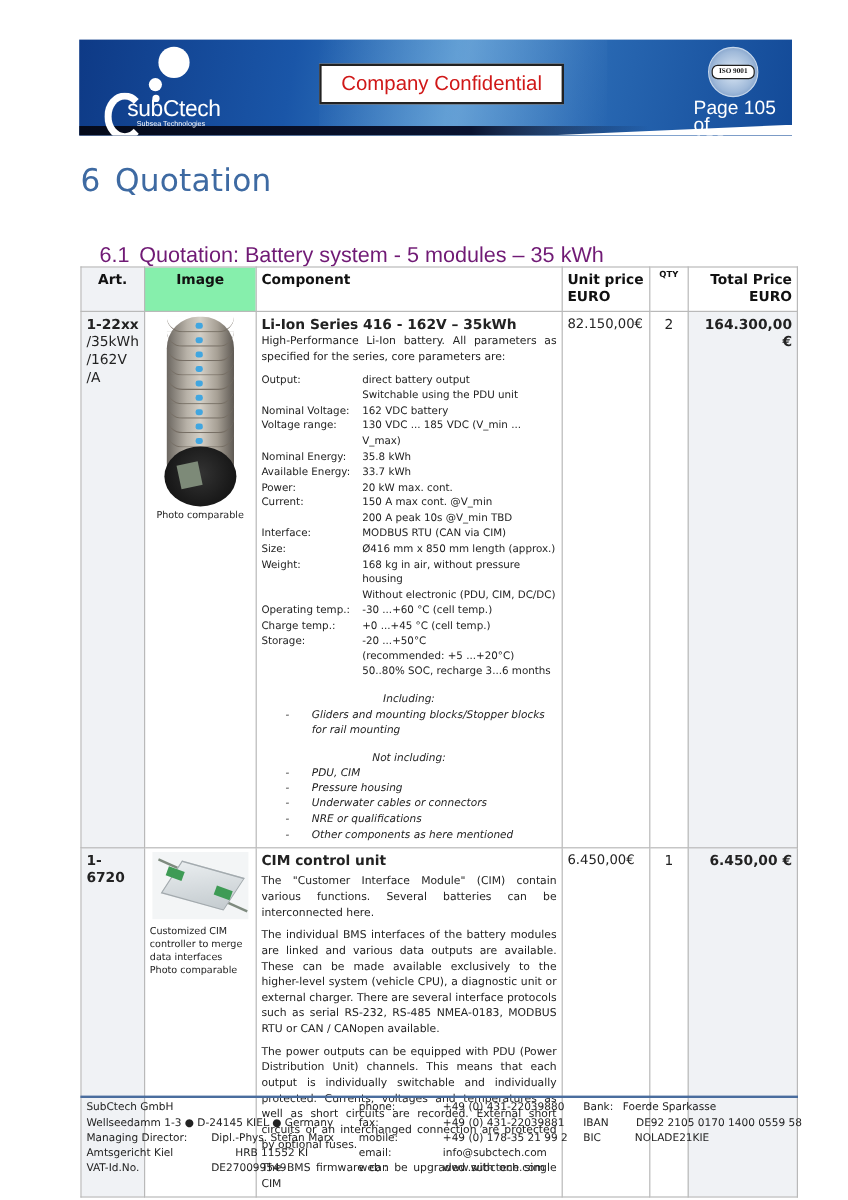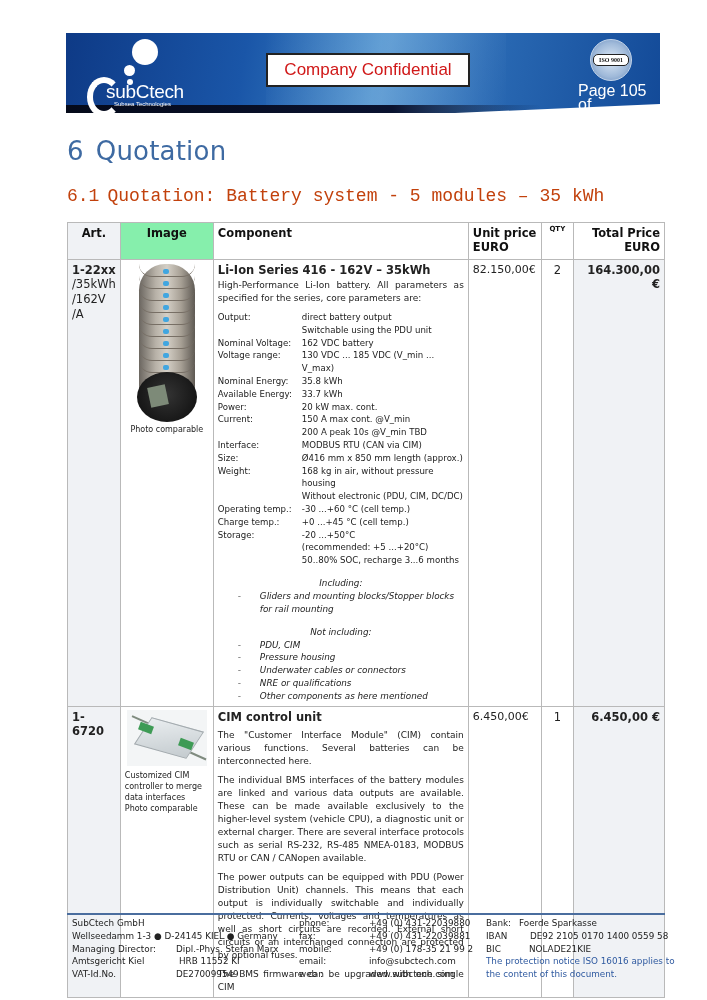--- a/index.html
+++ b/index.html
@@ -28,21 +28,21 @@
   .iso { position: absolute; left: 524px; top: 6px; width: 40px; height: 40px; border-radius: 50%;
     background: radial-gradient(circle, #dce8f5 0%, #9fb9d9 60%, #5f84b8 100%); border: 1px solid #c5d6ea; }
   .iso .lbl { position: absolute; left: 2px; top: 14px; width: 34px; height: 10px; background: #fff; border: 1px solid #222; border-radius: 5px;
     font-family: "Liberation Serif", serif; font-weight: bold; font-size: 6px; line-height: 10px; text-align: center; color: #111; }
   .pageno { position: absolute; left: 512px; top: 51px; color: #fff; font-family: "Liberation Sans", sans-serif; font-size: 16px; line-height: 14px; }
   .pageno .cut { display: block; height: 5px; overflow: hidden; }
 
   
   h1 { position: absolute; left: 67px; top: 136px; margin: 0; font-weight: normal; font-size: 26px; color: #3e6aa2; font-family: "DejaVu Sans", sans-serif; letter-spacing: 0.2px; }
   h1 .num { margin-right: 12px; }
-  h2 { position: absolute; left: 67px; top: 186px; margin: 0; font-weight: normal; font-size: 18px; color: #c2410c; font-family: Liberation Mono, monospace; }
+  h2 { position: absolute; left: 67px; top: 186px; margin: 16px; font-weight: normal; font-size: 18px; color: #701a75; font-family: Liberation Sans, sans-serif; }
   h2 .num { margin-right: 8px; }
 
   
   .qtable { position: absolute; left: 67px; top: 222px; width: 598px; border-collapse: collapse; font-size: 10px; }
   .qtable { font-family: "DejaVu Sans", sans-serif; }
   .qtable td, .qtable th { border: 1px solid #b9b9b9; vertical-align: top; padding: 3px 4px; }
   .qtable th { font-weight: bold; font-size: 11.5px; color: #111; height: 30px; }
   .c-art { width: 42px; background: #f0f2f5; }
   .c-img { width: 84px; }
   .c-comp { width: 246px; }
@@ -339,21 +339,21 @@
 
 <div class="footer f1">
   <div>SubCtech GmbH</div>
   <div>Wellseedamm 1-3 ● D-24145 KIEL ● Germany</div>
   <div class="r">
       <span class="k">Managing Director:</span>
       <span>Dipl.-Phys. Stefan Marx</span>
     </div>
   <div class="r">
       <span class="k">Amtsgericht Kiel</span>
-      <span style="margin-left:3px">HRB 11552 KI</span>
+      <span style="margin-left:20px">HRB 11552 KI</span>
     </div>
   <div class="r">
       <span class="k">VAT-Id.No.</span>
       <span>DE270099549</span>
     </div>
 </div>
 
 <div class="footer f2">
   <div class="r">
       <span class="k">phone:</span>
@@ -383,14 +383,13 @@
       <span style="margin-left:3px">Foerde Sparkasse</span>
     </div>
   <div class="r">
       <span class="k">IBAN</span>
       <span style="margin-left:14px">DE92 2105 0170 1400 0559 58</span>
     </div>
   <div class="r">
       <span class="k">BIC</span>
       <span style="margin-left:13px">NOLADE21KIE</span>
     </div>
-  <div class="notice">The protection notice ISO 16016 applies to the content of this document.</div>
 </div>
 
 </body></html>

